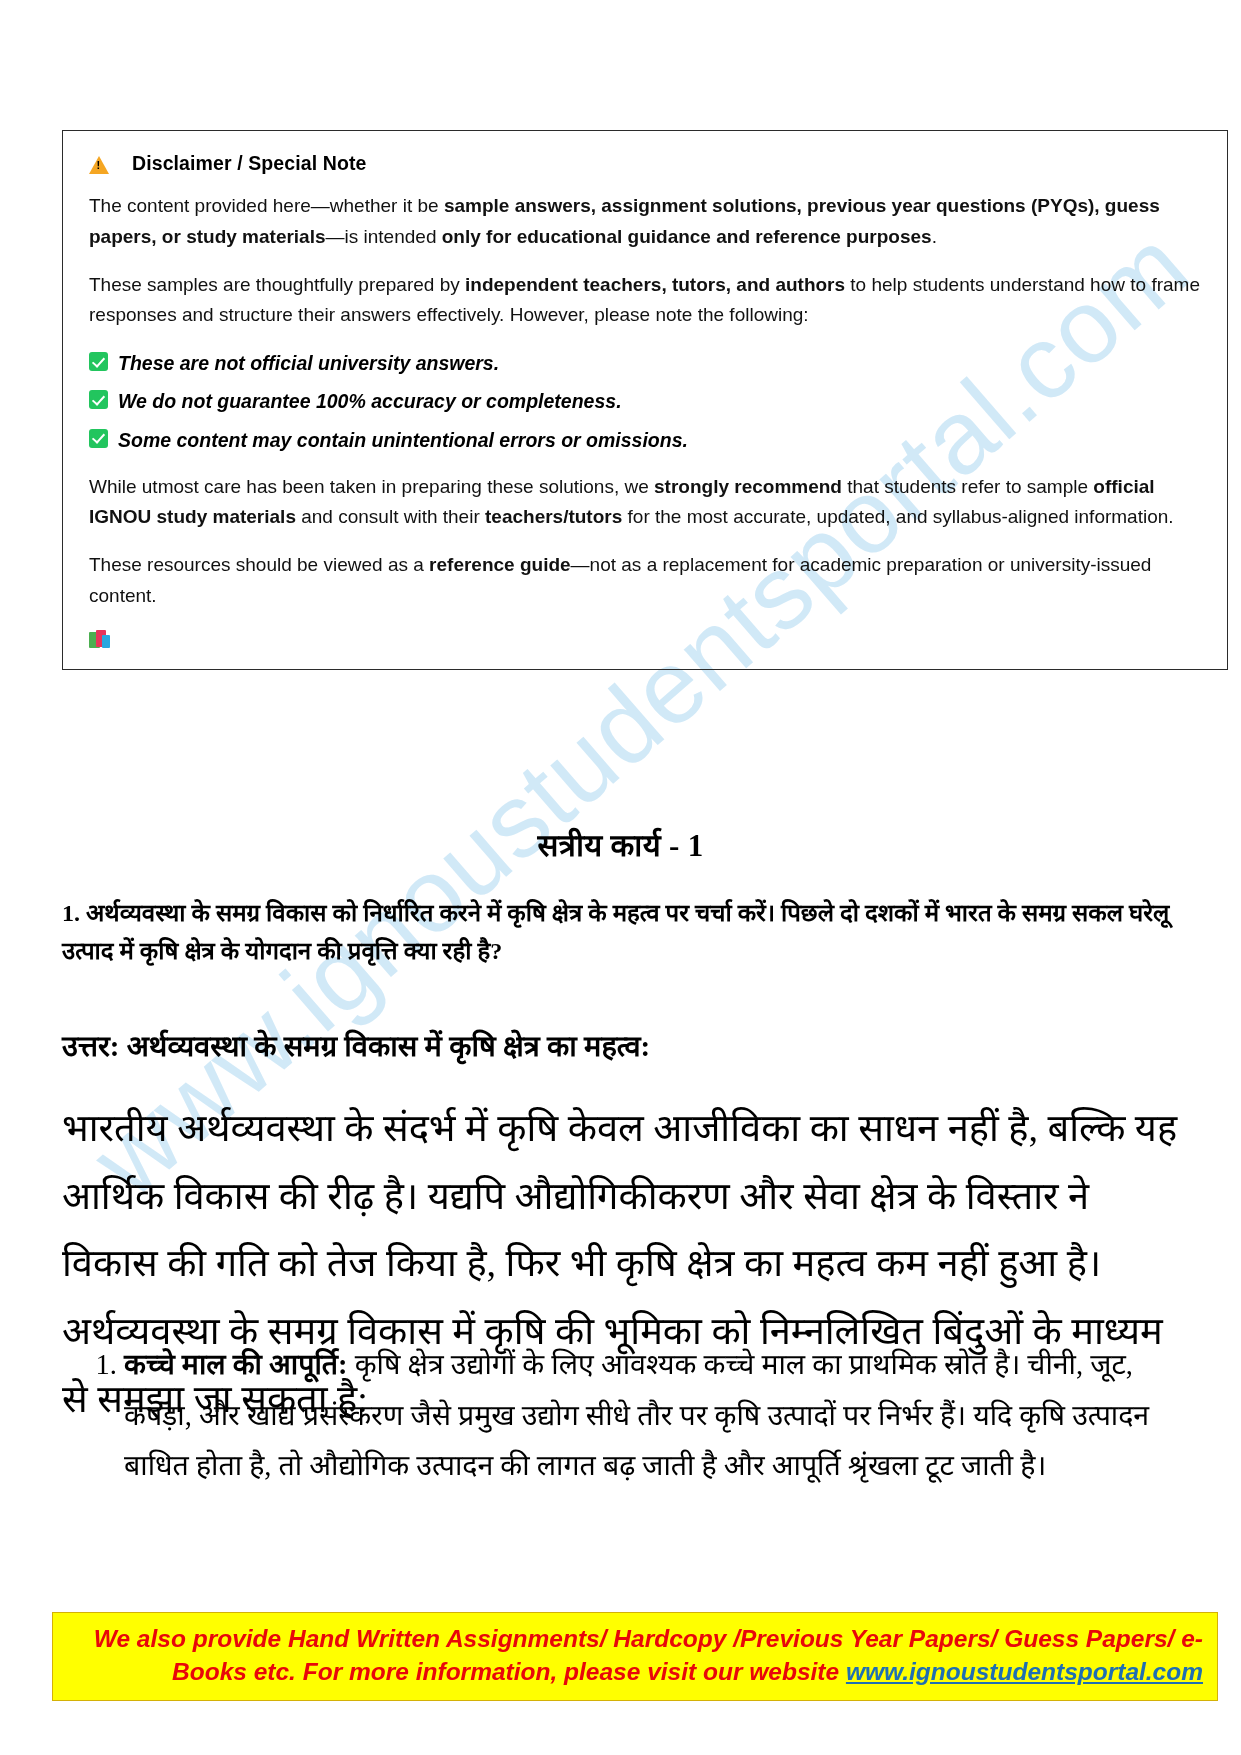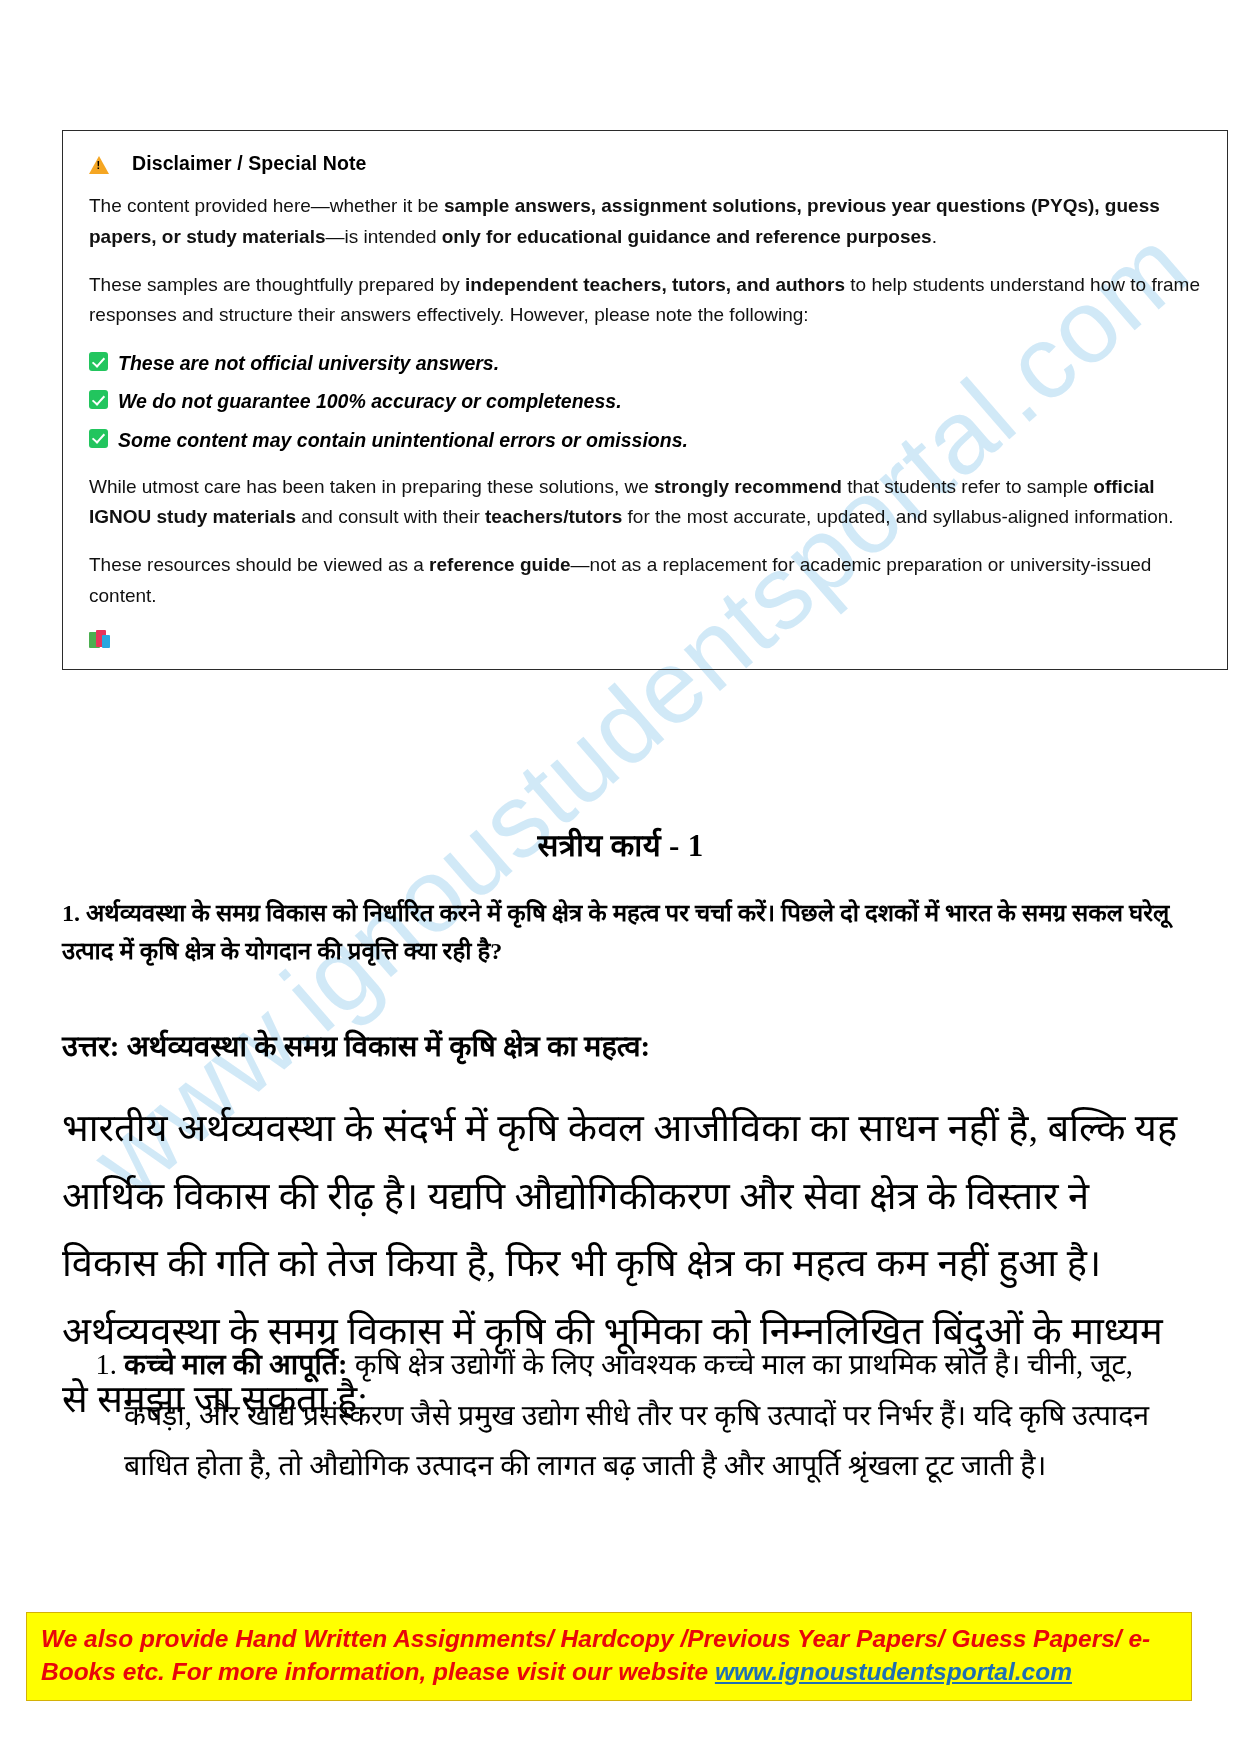--- a/index.html
+++ b/index.html
@@ -187,27 +187,27 @@
     padding-left: 62px;
     font-size: 28.5px;
     line-height: 1.78;
   }
   #points-list li { margin-bottom: 10px; }
   #points-list li b { font-weight: bold; }
 
   
   #footer-banner {
     position: absolute;
-    left: 26px;
+    left: 52px;
     top: 1612px;
     width: 1166px;
     background: #ffff00;
     border: 1.5px solid #d4b106;
     padding: 9px 14px 12px 14px;
-    text-align: left;
+    text-align: right;
     font-style: italic;
     font-weight: bold;
     font-size: 24.5px;
     line-height: 1.35;
     color: #e8070a;
   }
   #footer-link {
     color: #1f6fb2;
     text-decoration: underline;
     font-style: italic;

